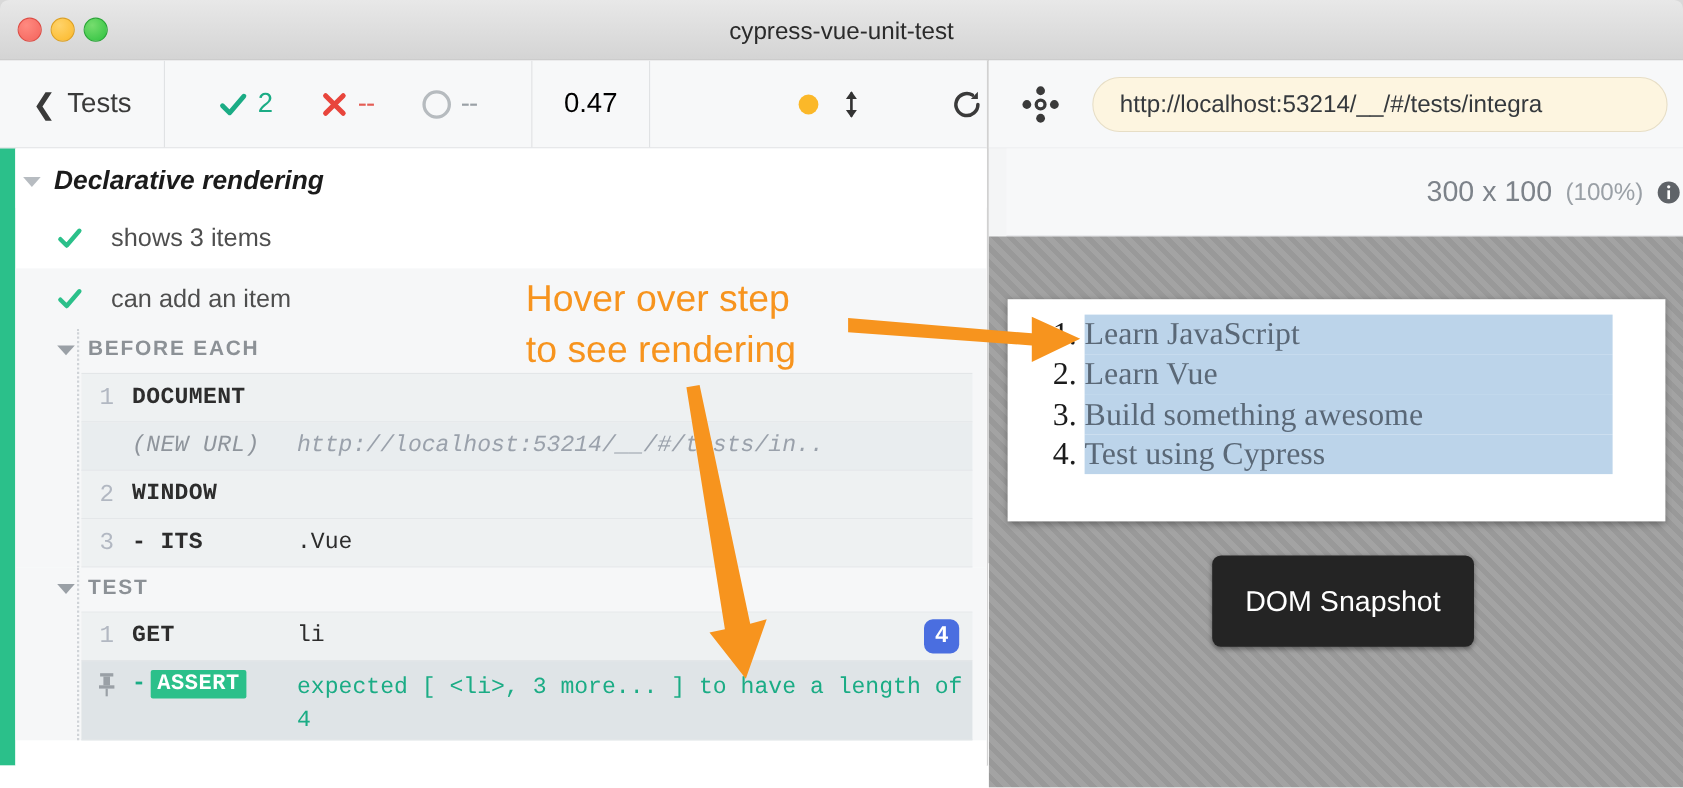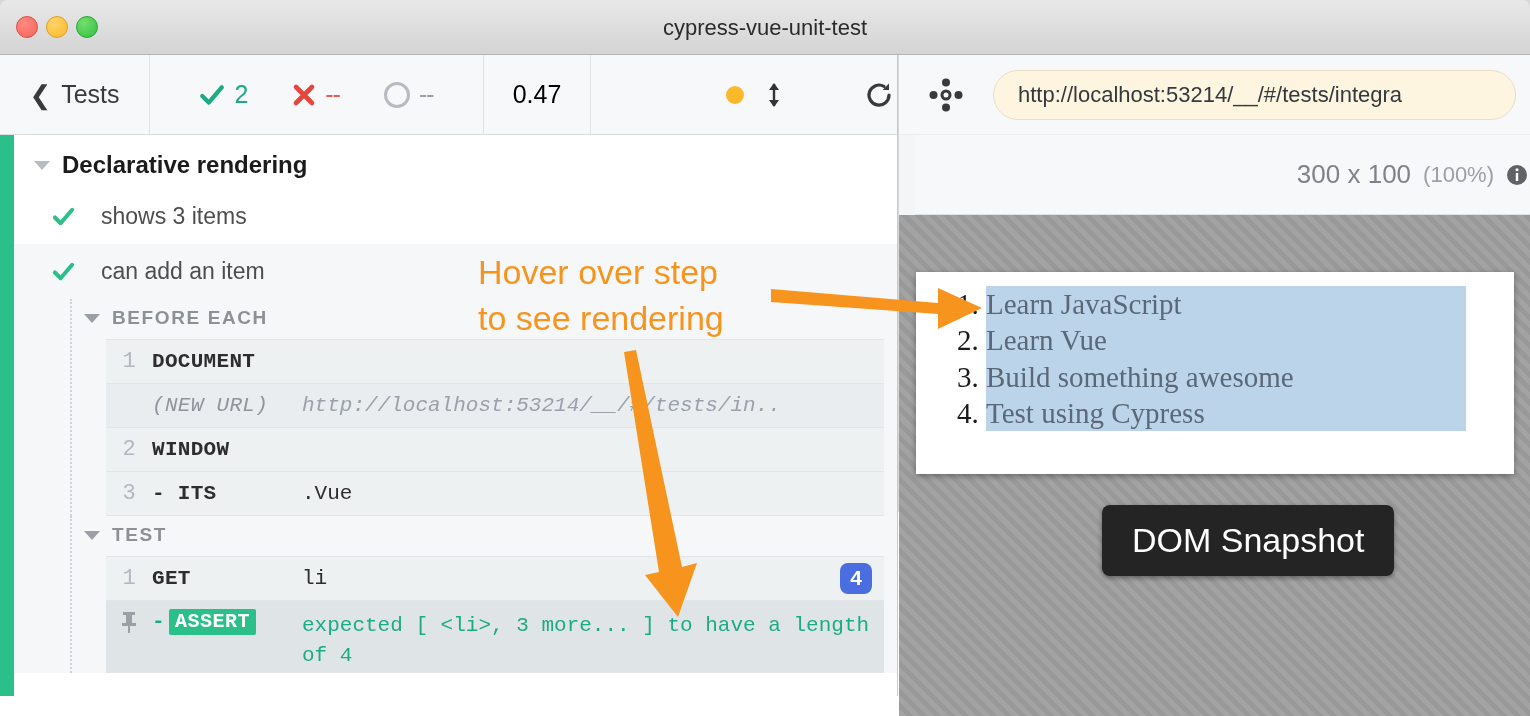--- a/index.html
+++ b/index.html
@@ -86,40 +86,41 @@
   }
 
   
   .log {
     position: absolute; left: 14px; top: 80px; width: 884px; height: 561px;
     background: #ffffff; overflow: hidden;
   }
 
   .suite-title {
     display: flex; align-items: center; gap: 12px;
-    padding: 16px 0 10px 20px;
+    padding: 16px 0 10px 7px;
     font-size: 24px; font-weight: bold; color: #1b1b1b;
     background: #ffffff;
+    font-style: italic;
   }
   .caret {
     width: 0; height: 0;
     border-left: 8px solid transparent; border-right: 8px solid transparent;
     border-top: 9px solid #b7bcc1;
   }
   .test-row {
     display: flex; align-items: center; gap: 26px;
     padding: 14px 0 14px 38px;
     font-size: 23px; color: #4e4e4e;
     cursor: pointer;
   }
   .test-row.alt { background: #f6f7f8; }
   .test-row .ic-check { width: 23px; height: 23px; }
 
   
-  .hook-wrap { position: relative; background: #f6f7f8; padding-left: 70px; }
+  .hook-wrap { position: relative; background: #f6f7f8; padding-left: 38px; }
   .hook-wrap::before {
     content: ""; position: absolute; left: 56px; top: 0; bottom: 0;
     border-left: 2px dotted #cfd3d7;
   }
   .hook-head {
     display: flex; align-items: center; gap: 12px;
     padding: 8px 0 10px 0;
     font-size: 19px; letter-spacing: 1.6px; color: #8c9196; font-weight: bold;
   }
   .hook-head .caret { border-top-color: #9aa0a6; }
@@ -224,21 +225,21 @@
     line-height: 1.25;
     color: #1b1b1b;
   }
   .todo-list li span {
     background: #bcd4ea; color: #5a6877;
     display: inline-block; width: 100%;
   }
   .dom-snapshot {
     position: absolute; left: 203px; top: 290px;
     background: #242424; color: #ffffff;
-    font-size: 34px; padding: 16px 30px; border-radius: 8px;
+    font-size: 26px; padding: 26px 30px; border-radius: 8px;
     box-shadow: 0 2px 5px rgba(0,0,0,0.4);
     cursor: pointer;
   }
 
   
   .anno-text {
     position: absolute; left: 478px; top: 250px;
     font-size: 34px; color: #f7941e; line-height: 1.32;
     white-space: pre; pointer-events: none;
   }

